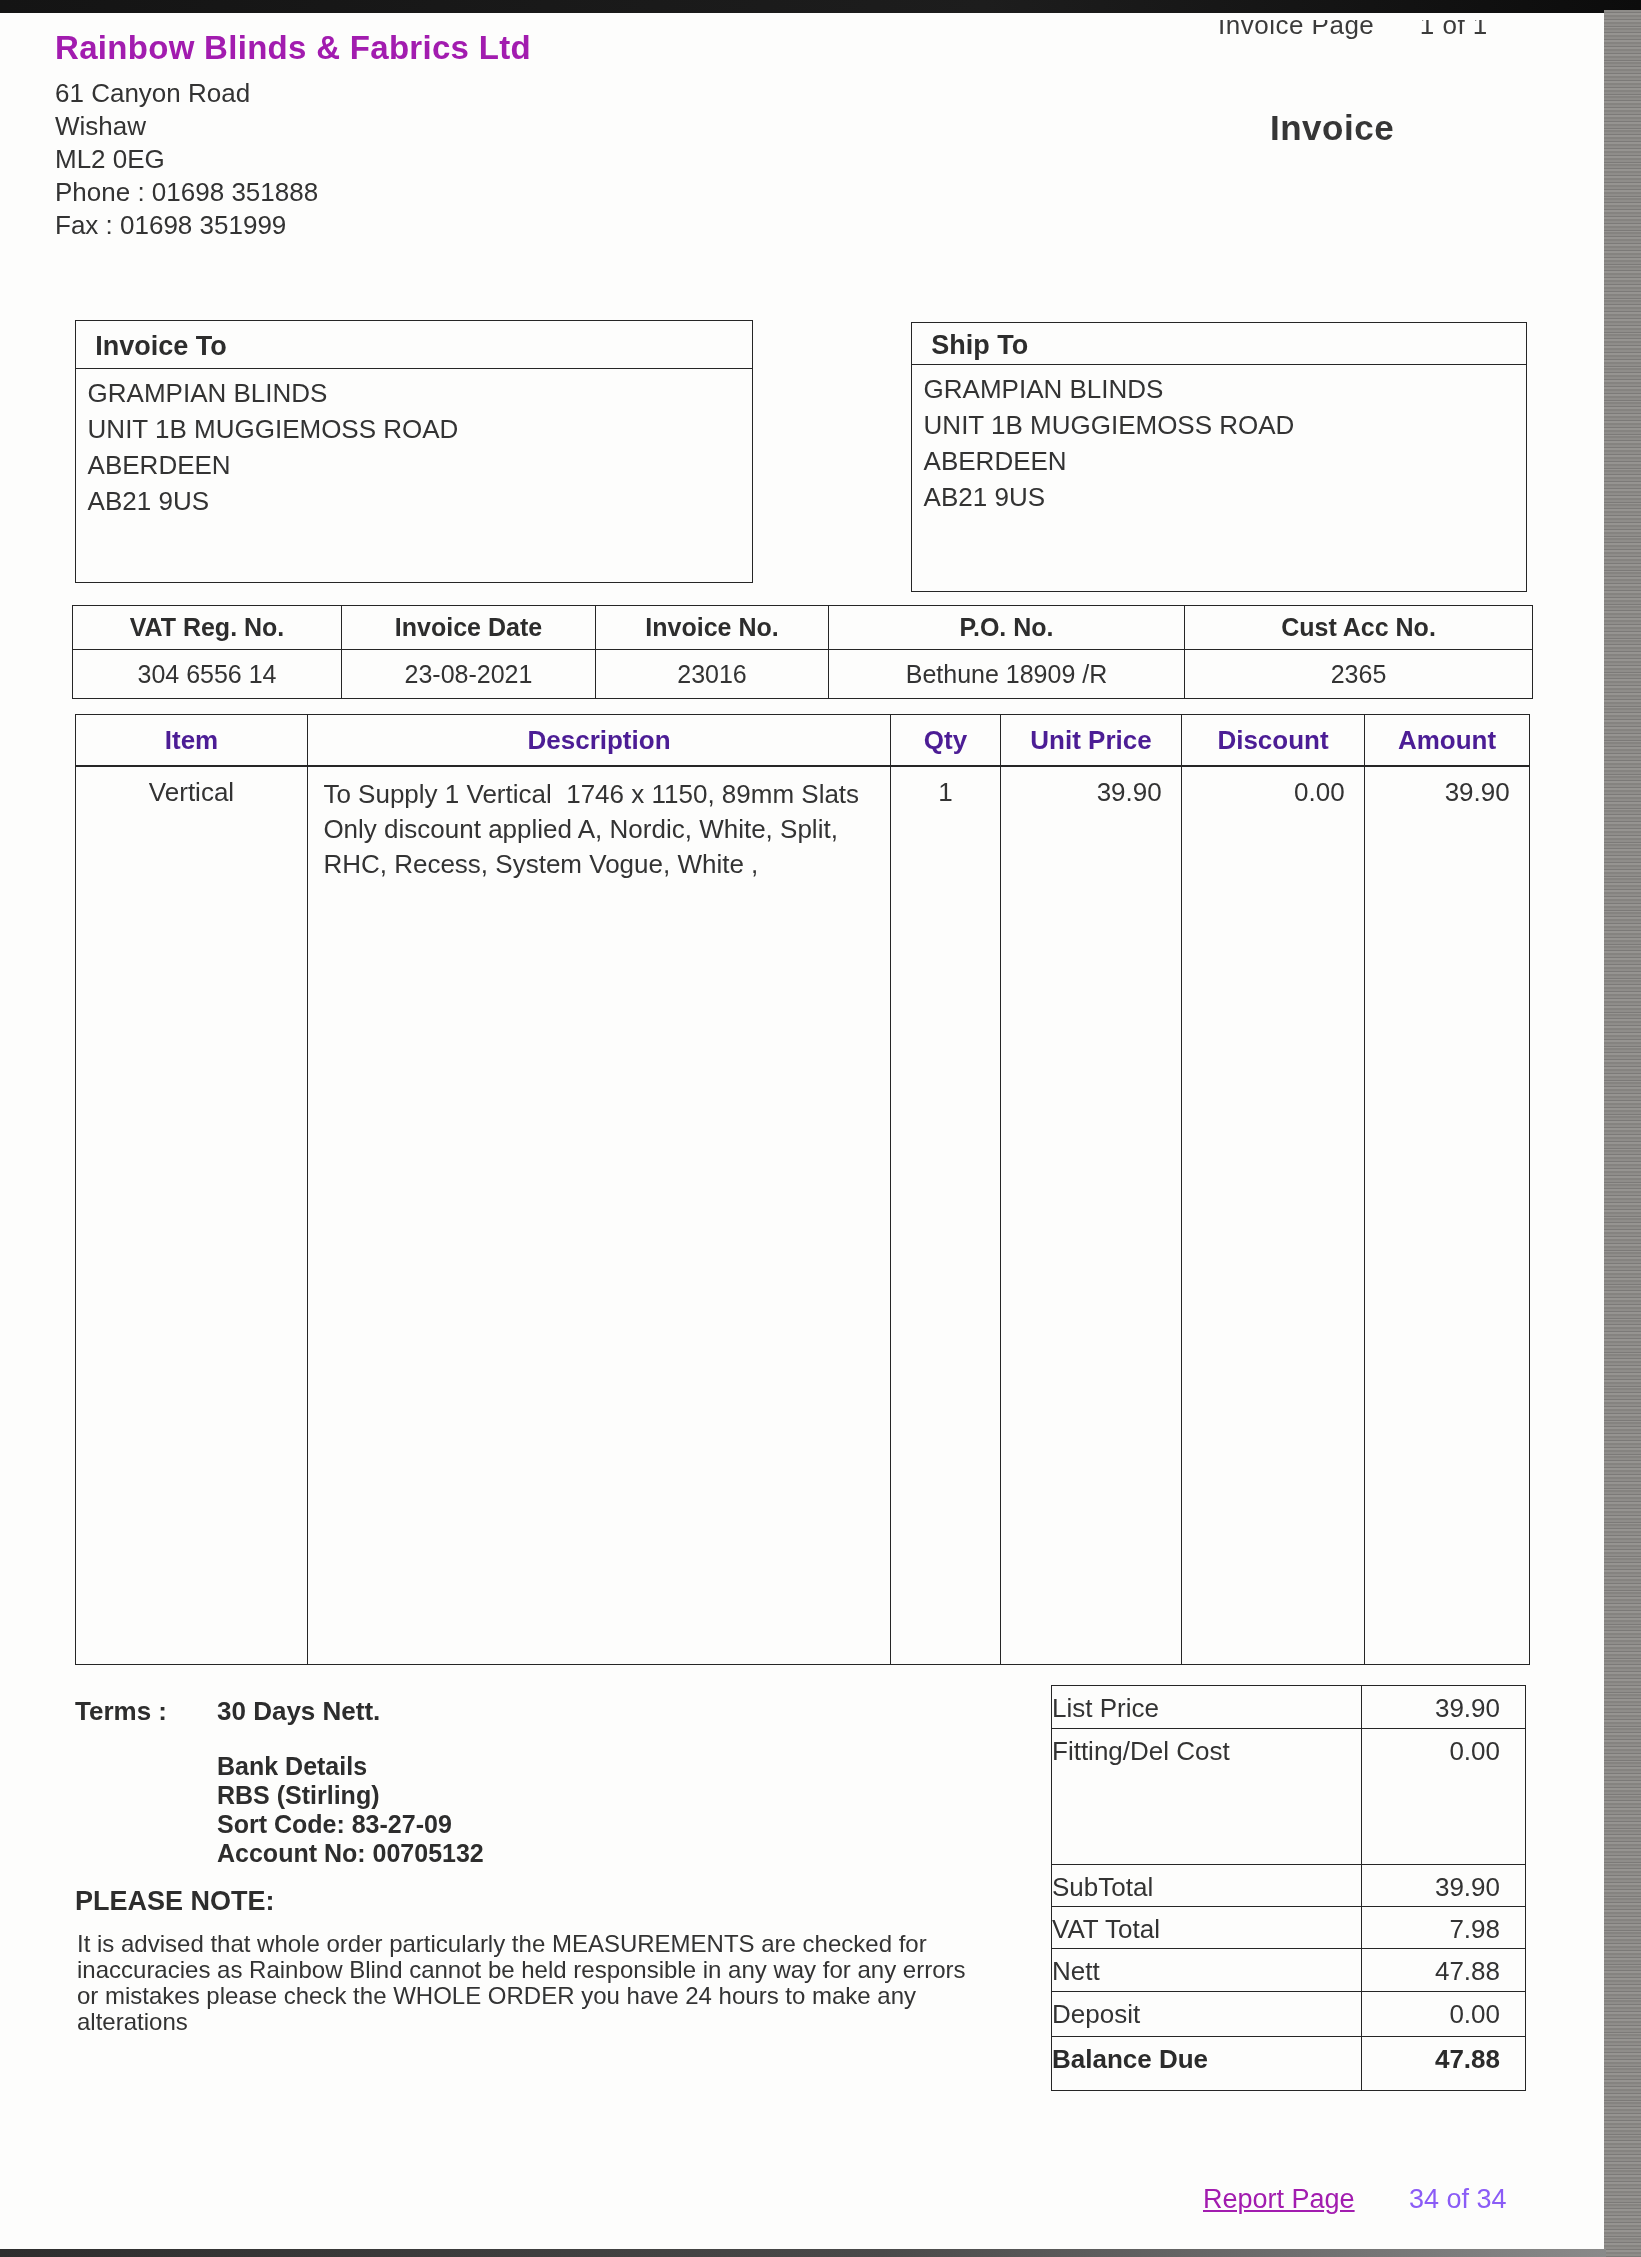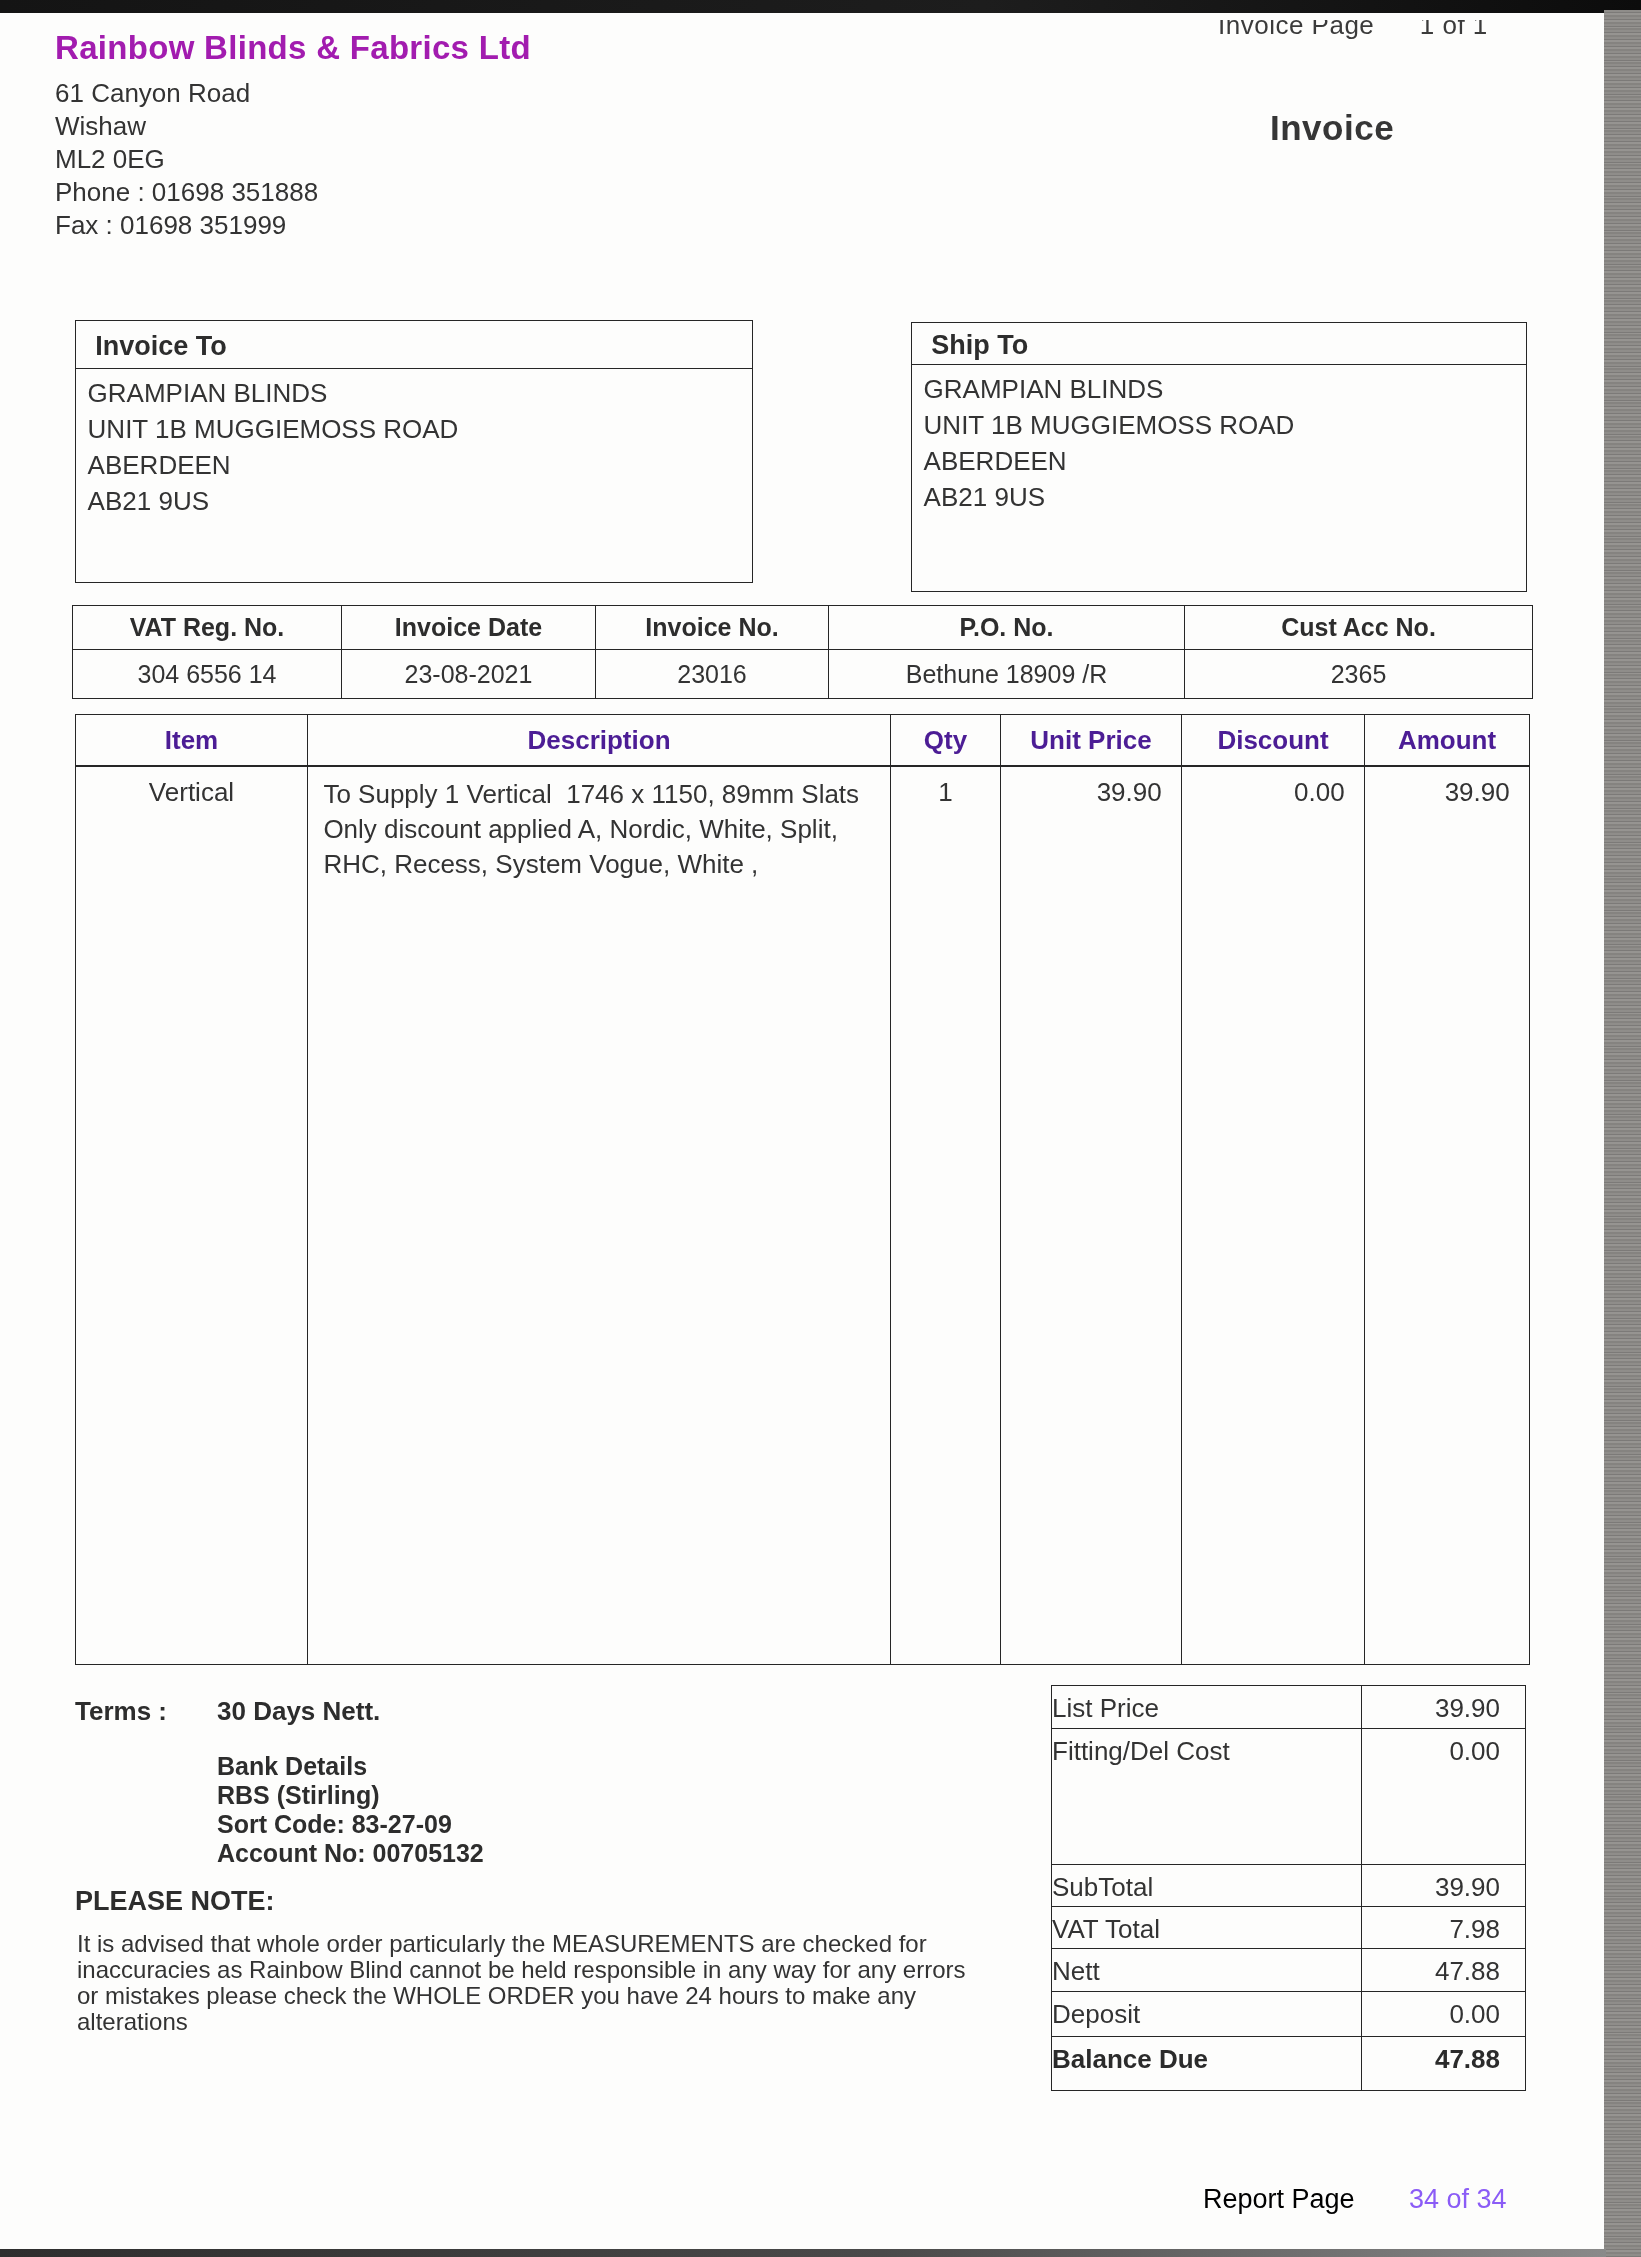--- a/index.html
+++ b/index.html
@@ -138,21 +138,21 @@
   .sign-box {
     position:absolute; left:76px; top:2043px; width:697px; height:137px;
     border:1.9px solid #262626;
   }
   .sign-label  { position:absolute; left:27px; top:17.4px;  font-size:27px; color:#333; }
   .print-label { position:absolute; left:25px; top:64px; font-size:27px; color:#333; }
   .sign-line  { position:absolute; left:122px; top:46px;  width:533px; height:0; border-top:1.9px solid #262626; }
   .print-line { position:absolute; left:122px; top:91px; width:533px; height:0; border-top:1.9px solid #262626; }
 
   
-  .report-footer { position:absolute; left:1203px; top:2184px; font-size:27px; color:#000000; }
+  .report-footer { position:absolute; left:1203px; top:2184px; font-size:27px; color:#a21caf;text-decoration:underline; }
   .report-pages  { position:absolute; left:1395px; top:2184px; font-size:27px; color:#8b5cf6;margin-left:14px; }
 </style>
 </head>
 <body>
 
 <div class="scan-page">
 
   <div class="top-black-bar"></div>
   <div class="right-scan-band"></div>
   <div class="bottom-scan-bar"></div>

